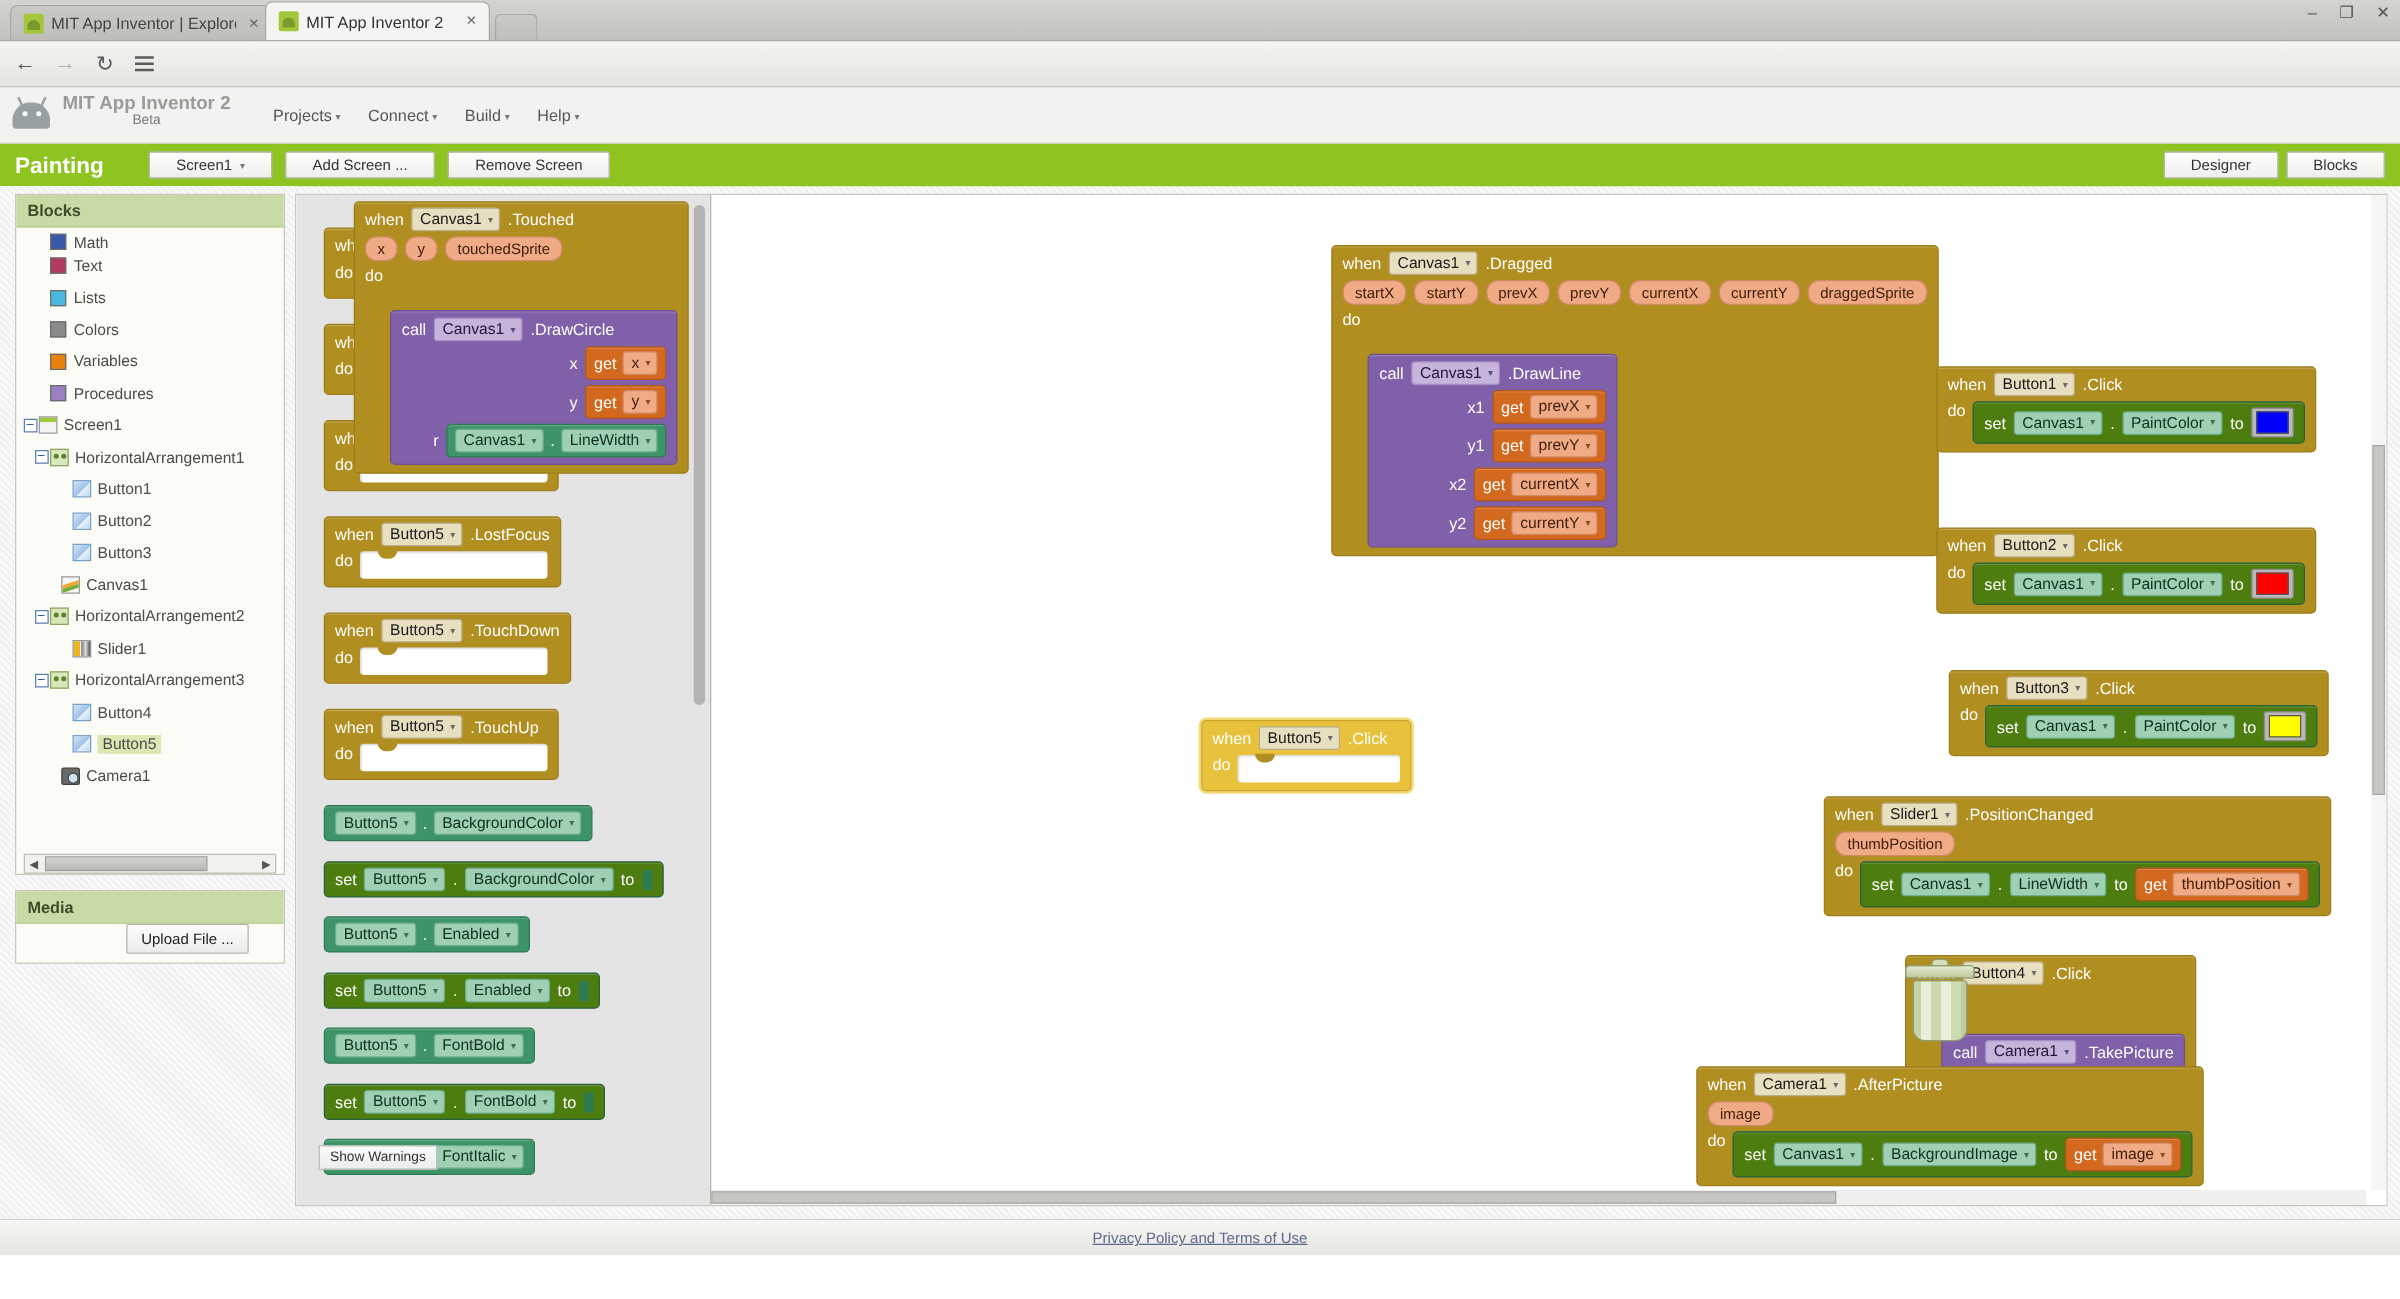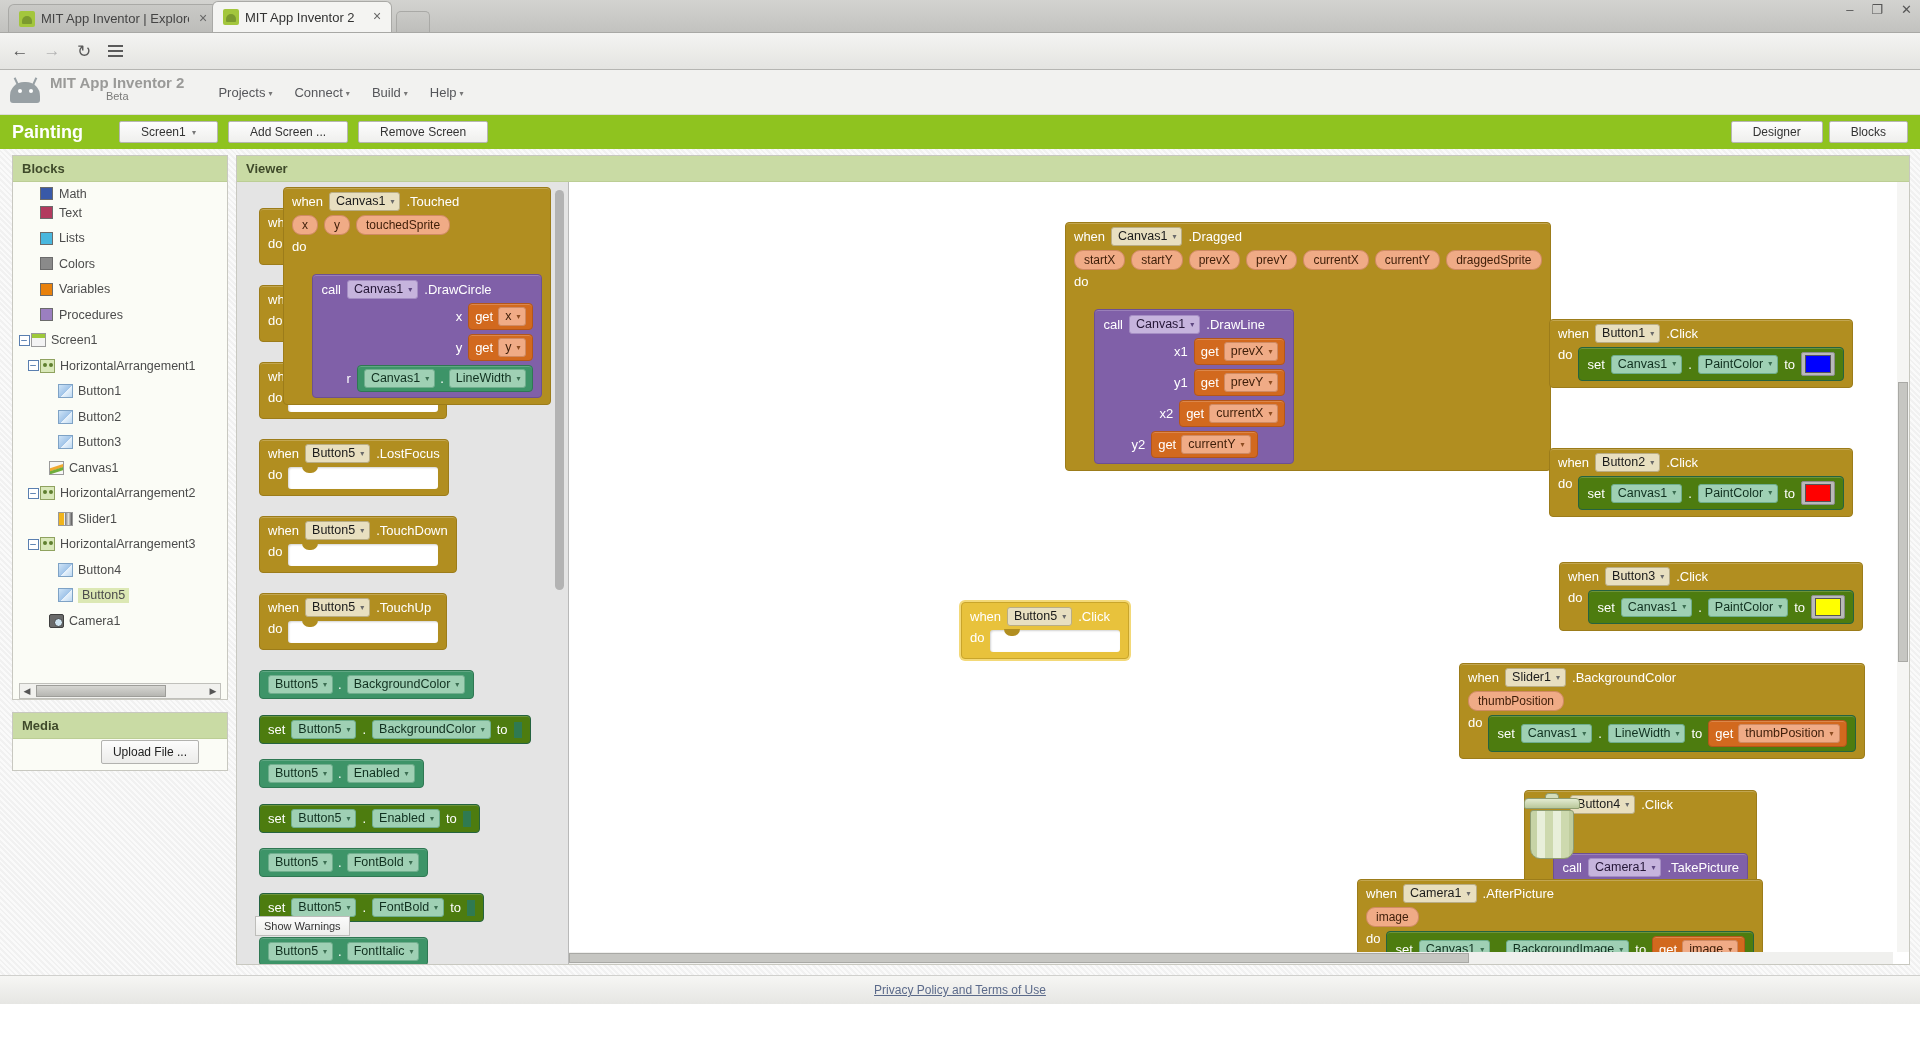--- a/index.html
+++ b/index.html
@@ -673,21 +673,20 @@
     <div class="panel media-panel">
       <div class="panel-head">Media</div>
       <div class="media-upload">
         <span class="sbtn">Upload File ...</span>
       </div>
     </div>
   </div>
 
   <div class="right-col">
     <div class="viewer-panel">
-      <div class="viewer-head">Viewer</div>
       <div class="viewer-body" id="viewer-body">
 
         <div class="flyout" id="flyout">
           <div class="flyout-scroll"></div>
         <div class="blk blk-gold" style="left: 22px; top: 26px;">
               <div class="blk-row">
                 <span class="txt">when</span>
                 <span class="field">
                   <span>Button5</span>
                   <span class="dd">▾</span>
@@ -974,21 +973,21 @@
                   <div style="display: flex; align-items: center; gap: 6px; justify-content: flex-end; margin-top: 4px;">
                     <span class="arg-label">x2</span>
                     <span class="blk-orange" style="display: inline-flex; align-items: center; gap: 5px; padding: 3px 6px;">
                       <span class="txt">get</span>
                       <span class="field-orange">
                         <span>currentX</span>
                         <span class="dd">▾</span>
                       </span>
                     </span>
                   </div>
-                  <div style="display: flex; align-items: center; gap: 6px; justify-content: center; margin-top: 4px;">
+                  <div style="display: flex; align-items: center; gap: 6px; justify-content: flex-end; margin-top: 4px;">
                     <span class="arg-label">y2</span>
                     <span class="blk-orange" style="display: inline-flex; align-items: center; gap: 5px; padding: 3px 6px;">
                       <span class="txt">get</span>
                       <span class="field-orange">
                         <span>currentY</span>
                         <span class="dd">▾</span>
                       </span>
                     </span>
                   </div>
                 </div>
@@ -1095,21 +1094,21 @@
                 <div class="socket" style="min-width: 130px;"></div>
               </div>
             </div>
             <div class="blk blk-gold" style="left: 1222px; top: 481px; position: absolute;">
               <div class="blk-row">
                 <span class="txt">when</span>
                 <span class="field">
                   <span>Slider1</span>
                   <span class="dd">▾</span>
                 </span>
-                <span class="txt">.BackgroundColor</span>
+                <span class="txt">.PositionChanged</span>
               </div>
               <div class="blk-row" style="padding-top: 0px;">
                 <span class="param-chip">thumbPosition</span>
               </div>
               <div class="blk-do-row">
                 <span class="txt">do</span>
                 <span class="blk-green" style="display: inline-flex; align-items: center; gap: 6px; padding: 4px 8px;">
                   <span class="txt">set</span>
                   <span class="field-green">
                     <span>Canvas1</span>

